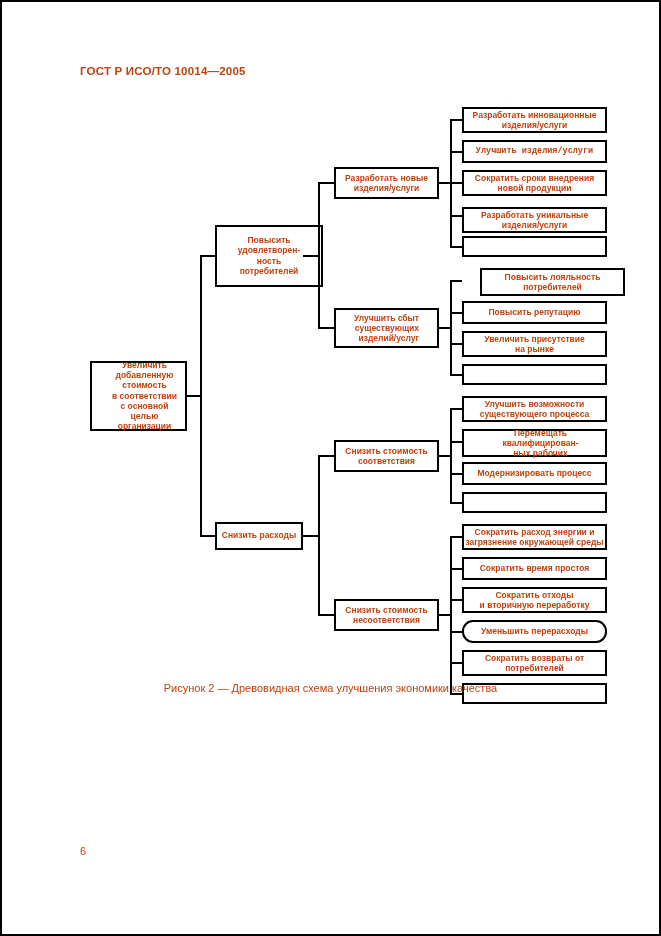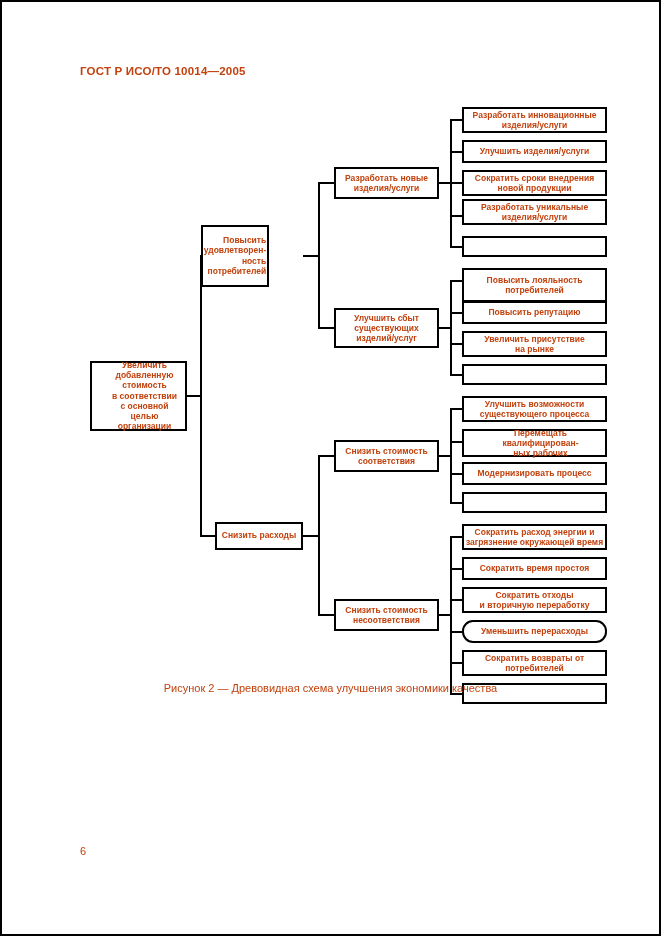--- a/index.html
+++ b/index.html
@@ -47,52 +47,52 @@
   <div class="diagram" id="diagram">
       <div class="node" style="left: 88px; top: 358.5px; width: 97px; height: 70px; padding-left: 12px;">Увеличить
 добавленную
 стоимость
 в соответствии
 с основной
 целью организации</div>
       <div class="hline" style="left: 185px; top: 392.5px; width: 15px; height: 2px;"></div>
       <div class="vline" style="left: 198px; top: 253.5px; width: 2px; height: 280px;"></div>
       <div class="hline" style="left: 198px; top: 252.5px; width: 15px; height: 2px;"></div>
-      <div class="node" style="left: 199px; top: 222.5px; width: 68px; height: 62px; text-align: right;">Повысить
+      <div class="node" style="left: 213px; top: 222.5px; width: 108px; height: 62px;">Повысить
 удовлетворен-
 ность
 потребителей</div>
       <div class="hline" style="left: 301px; top: 252.5px; width: 16.5px; height: 2px;"></div>
       <div class="vline" style="left: 315.5px; top: 181.25px; width: 2px; height: 144.5px;"></div>
       <div class="hline" style="left: 315.5px; top: 180.25px; width: 16.5px; height: 2px;"></div>
       <div class="node" style="left: 332px; top: 165.25px; width: 105px; height: 32px;">Разработать новые
 изделия/услуги</div>
       <div class="hline" style="left: 437px; top: 180.25px; width: 12.5px; height: 2px;"></div>
       <div class="vline" style="left: 447.5px; top: 118px; width: 2px; height: 126.5px;"></div>
       <div class="hline" style="left: 447.5px; top: 117px; width: 12.5px; height: 2px;"></div>
       <div class="node" style="left: 460px; top: 105px; width: 145px; height: 26px;">Разработать инновационные
 изделия/услуги</div>
       <div class="hline" style="left: 447.5px; top: 148.5px; width: 12.5px; height: 2px;"></div>
-      <div class="node" style="left: 460px; top: 138px; width: 145px; height: 23px;">Улучшить изделия/услуги</div>
+      <div class="node" style="left: 460px; top: 138px; width: 145px; height: 23px; font-family: Liberation Mono, monospace;">Улучшить изделия/услуги</div>
       <div class="hline" style="left: 447.5px; top: 180px; width: 12.5px; height: 2px;"></div>
       <div class="node" style="left: 460px; top: 168px; width: 145px; height: 26px;">Сократить сроки внедрения
 новой продукции</div>
       <div class="hline" style="left: 447.5px; top: 213px; width: 12.5px; height: 2px;"></div>
-      <div class="node" style="left: 460px; top: 197px; width: 145px; height: 26px;">Разработать уникальные
+      <div class="node" style="left: 460px; top: 205px; width: 145px; height: 26px;">Разработать уникальные
 изделия/услуги</div>
       <div class="hline" style="left: 447.5px; top: 243.5px; width: 12.5px; height: 2px;"></div>
       <div class="node" style="left: 460px; top: 234px; width: 145px; height: 21px;"></div>
       <div class="hline" style="left: 315.5px; top: 324.75px; width: 16.5px; height: 2px;"></div>
-      <div class="node" style="left: 332px; top: 305.75px; width: 105px; height: 40px;">Улучшить сбыт
+      <div class="node" style="left: 332px; top: 305.75px; width: 105px; height: 40px; text-align: right;">Улучшить сбыт
 существующих
 изделий/услуг</div>
       <div class="hline" style="left: 437px; top: 324.75px; width: 12.5px; height: 2px;"></div>
       <div class="vline" style="left: 447.5px; top: 279px; width: 2px; height: 93.5px;"></div>
       <div class="hline" style="left: 447.5px; top: 278px; width: 12.5px; height: 2px;"></div>
-      <div class="node" style="left: 460px; top: 266px; width: 145px; height: 34px;">Повысить лояльность
+      <div class="node" style="left: 478px; top: 266px; width: 145px; height: 28px;">Повысить лояльность
 потребителей</div>
       <div class="hline" style="left: 447.5px; top: 309.5px; width: 12.5px; height: 2px;"></div>
       <div class="node" style="left: 460px; top: 299px; width: 145px; height: 23px;">Повысить репутацию</div>
       <div class="hline" style="left: 447.5px; top: 341px; width: 12.5px; height: 2px;"></div>
       <div class="node" style="left: 460px; top: 329px; width: 145px; height: 26px;">Увеличить присутствие
 на рынке</div>
       <div class="hline" style="left: 447.5px; top: 371.5px; width: 12.5px; height: 2px;"></div>
       <div class="node" style="left: 460px; top: 362px; width: 145px; height: 21px;"></div>
       <div class="hline" style="left: 198px; top: 532.5px; width: 15px; height: 2px;"></div>
       <div class="node" style="left: 213px; top: 519.5px; width: 88px; height: 28px;">Снизить расходы</div>
@@ -113,21 +113,21 @@
       <div class="node" style="left: 460px; top: 460px; width: 145px; height: 23px;">Модернизировать процесс</div>
       <div class="hline" style="left: 447.5px; top: 499.5px; width: 12.5px; height: 2px;"></div>
       <div class="node" style="left: 460px; top: 490px; width: 145px; height: 21px;"></div>
       <div class="hline" style="left: 315.5px; top: 612.25px; width: 16.5px; height: 2px;"></div>
       <div class="node" style="left: 332px; top: 597.25px; width: 105px; height: 32px;">Снизить стоимость
 несоответствия</div>
       <div class="hline" style="left: 437px; top: 612.25px; width: 12.5px; height: 2px;"></div>
       <div class="vline" style="left: 447.5px; top: 535px; width: 2px; height: 156.5px;"></div>
       <div class="hline" style="left: 447.5px; top: 534px; width: 12.5px; height: 2px;"></div>
       <div class="node" style="left: 460px; top: 522px; width: 145px; height: 26px;">Сократить расход энергии и
-загрязнение окружающей время</div>
+загрязнение окружающей среды</div>
       <div class="hline" style="left: 447.5px; top: 565.5px; width: 12.5px; height: 2px;"></div>
       <div class="node" style="left: 460px; top: 555px; width: 145px; height: 23px;">Сократить время простоя</div>
       <div class="hline" style="left: 447.5px; top: 597px; width: 12.5px; height: 2px;"></div>
       <div class="node" style="left: 460px; top: 585px; width: 145px; height: 26px;">Сократить отходы
 и вторичную переработку</div>
       <div class="hline" style="left: 447.5px; top: 628.5px; width: 12.5px; height: 2px;"></div>
       <div class="node" style="left: 460px; top: 618px; width: 145px; height: 23px; border-radius: 11px;">Уменьшить перерасходы</div>
       <div class="hline" style="left: 447.5px; top: 660px; width: 12.5px; height: 2px;"></div>
       <div class="node" style="left: 460px; top: 648px; width: 145px; height: 26px;">Сократить возвраты от
 потребителей</div>

